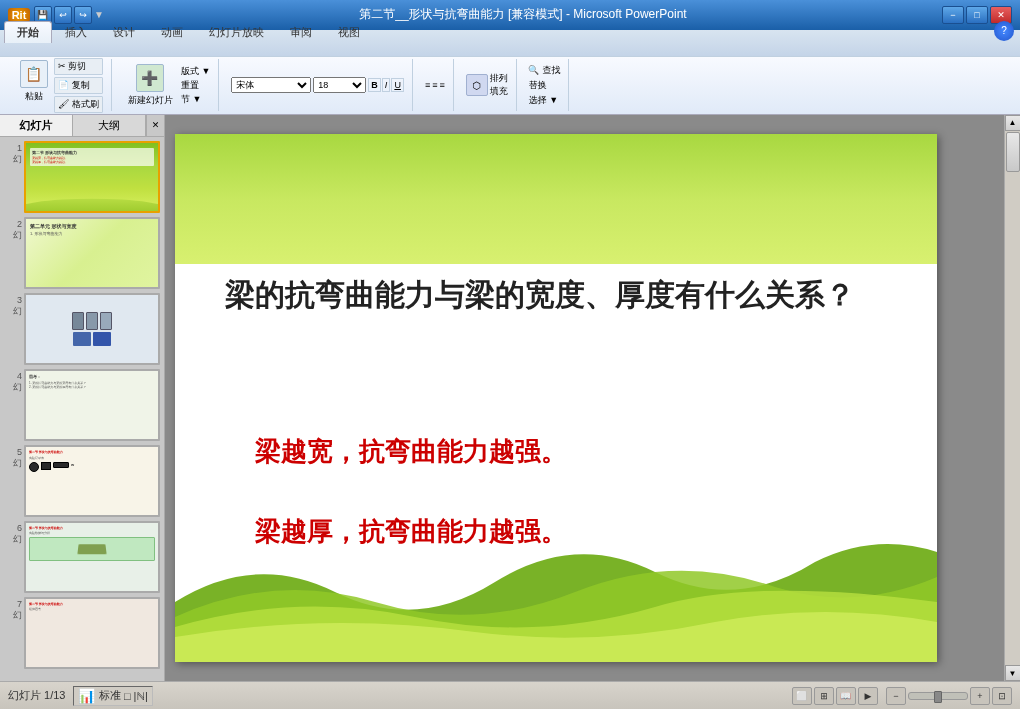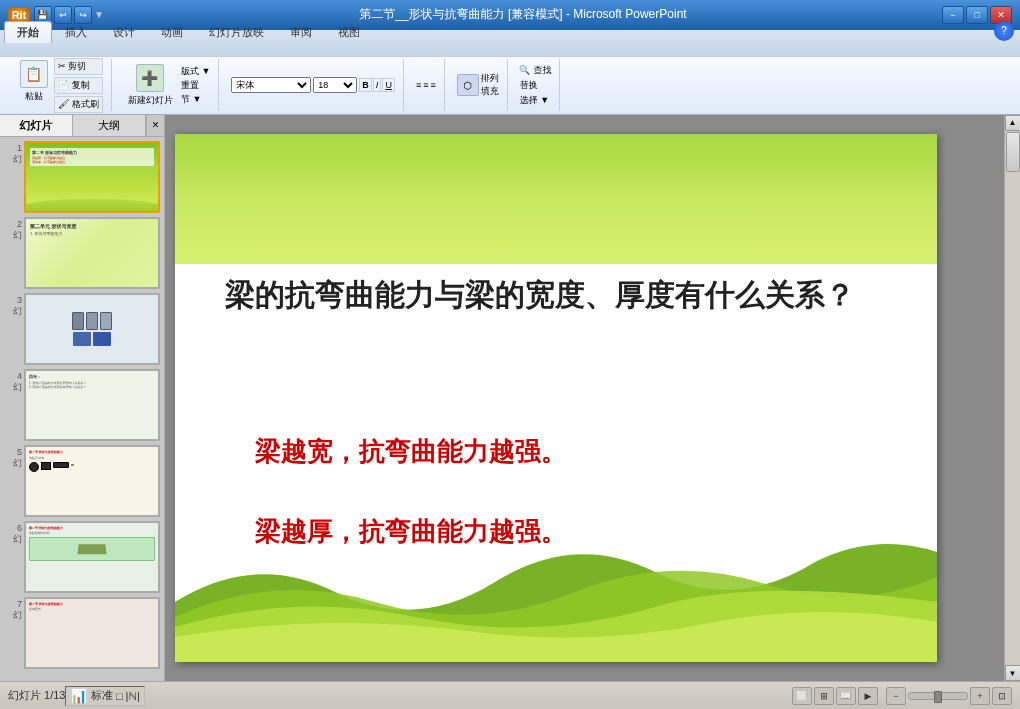--- a/index.html
+++ b/index.html
@@ -326,20 +326,21 @@
       display: flex;
       align-items: center;
       padding: 0 8px;
       justify-content: space-between;
       font-size: 11px;
       color: #333;
     }
     #status-bar .left-status {
       display: flex;
       align-items: center;
+      gap: 8px;
     }
     #status-bar .right-status {
       display: flex;
       align-items: center;
       gap: 8px;
     }
     .view-btn {
       width: 20px;
       height: 18px;
       background: #c8c4bc;
@@ -458,21 +459,21 @@
             <div style="font-size:9px;cursor:pointer;">节 ▼</div>
           </div>
         </div>
       </div>
 
       <div class="ribbon-group">
         <div style="display:flex;gap:2px;align-items:center;flex-wrap:wrap;max-width:180px;">
           <select style="font-size:9px;width:80px;height:16px;">
             <option>宋体</option>
           </select>
-          <select style="font-size:9px;width:44px;height:16px;">
+          <select style="font-size:9px;width:53px;height:16px;">
             <option>18</option>
           </select>
           <div style="font-size:9px;display:flex;gap:1px;">
             <span style="font-weight:bold;cursor:pointer;padding:1px 2px;border:1px solid #c0d0e0;">B</span>
             <span style="font-style:italic;cursor:pointer;padding:1px 2px;border:1px solid #c0d0e0;">I</span>
             <span style="text-decoration:underline;cursor:pointer;padding:1px 2px;border:1px solid #c0d0e0;">U</span>
           </div>
         </div>
       </div>
 

